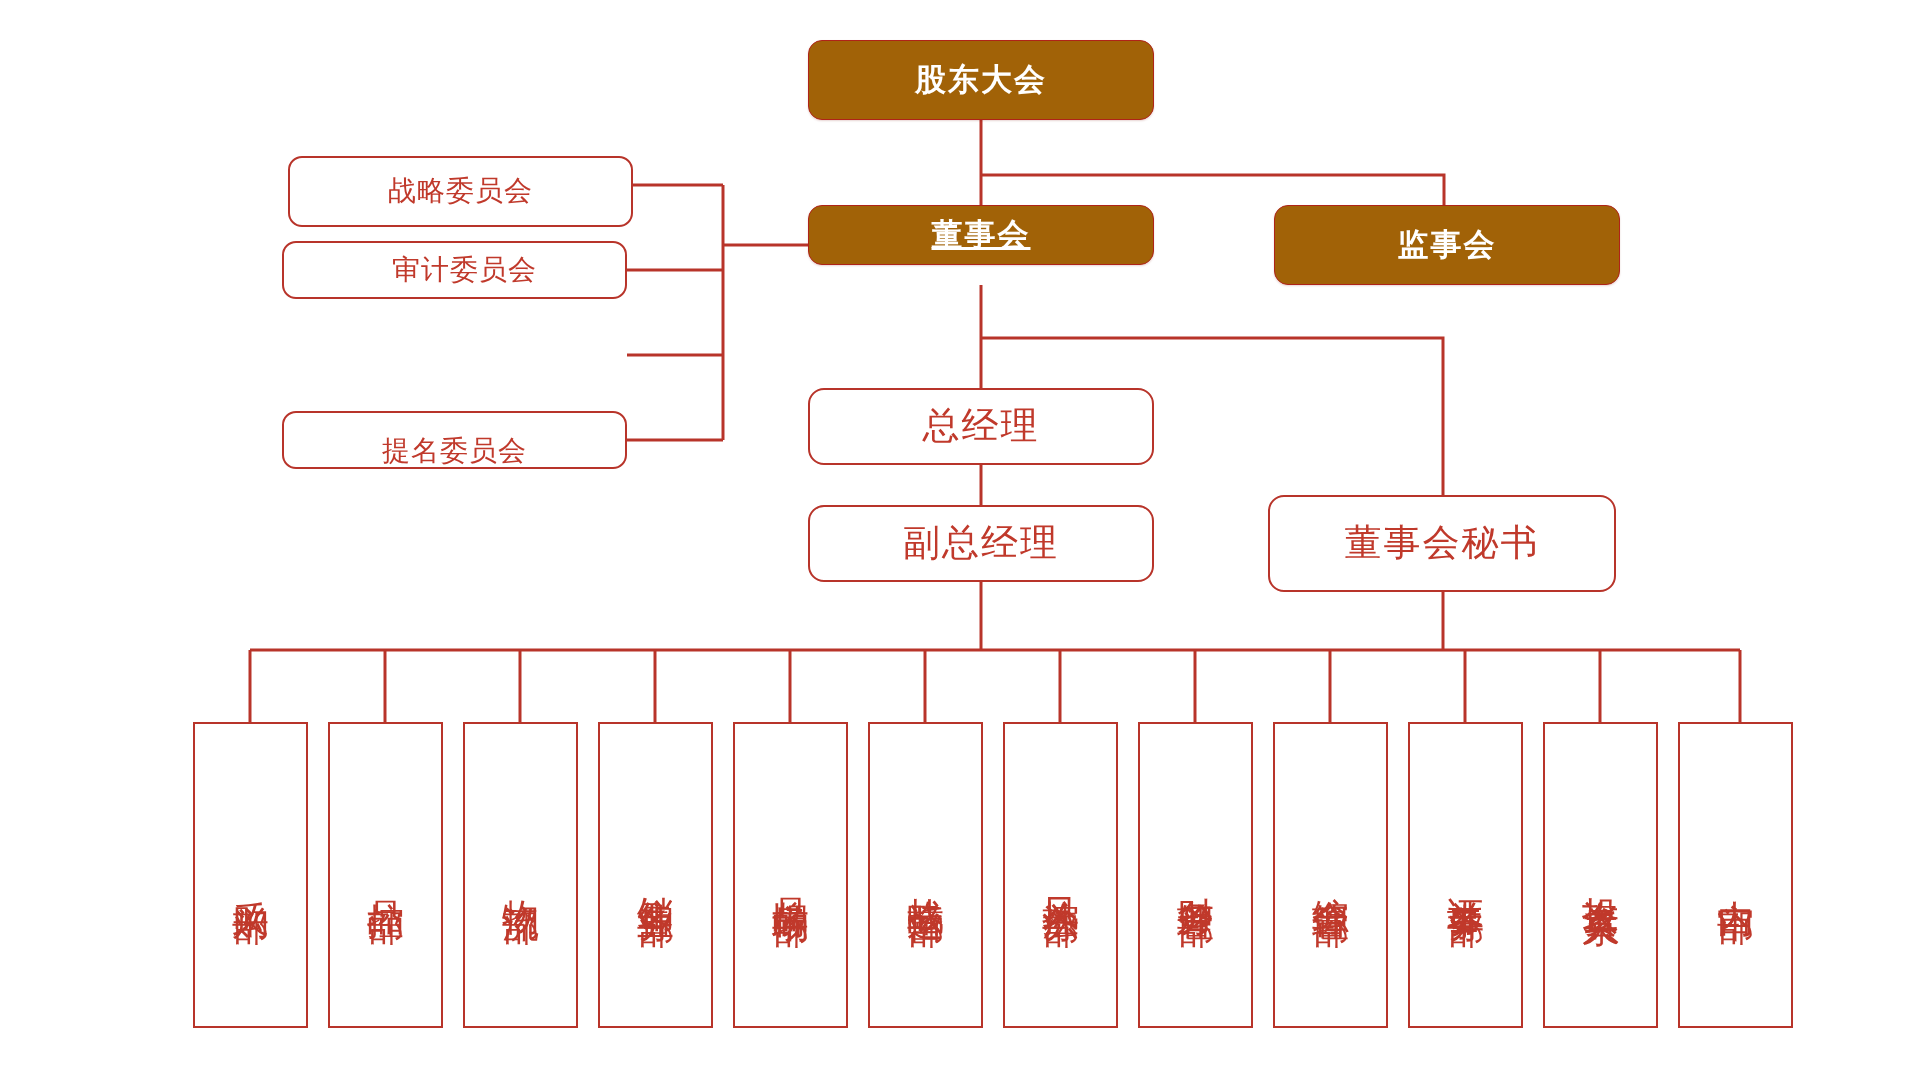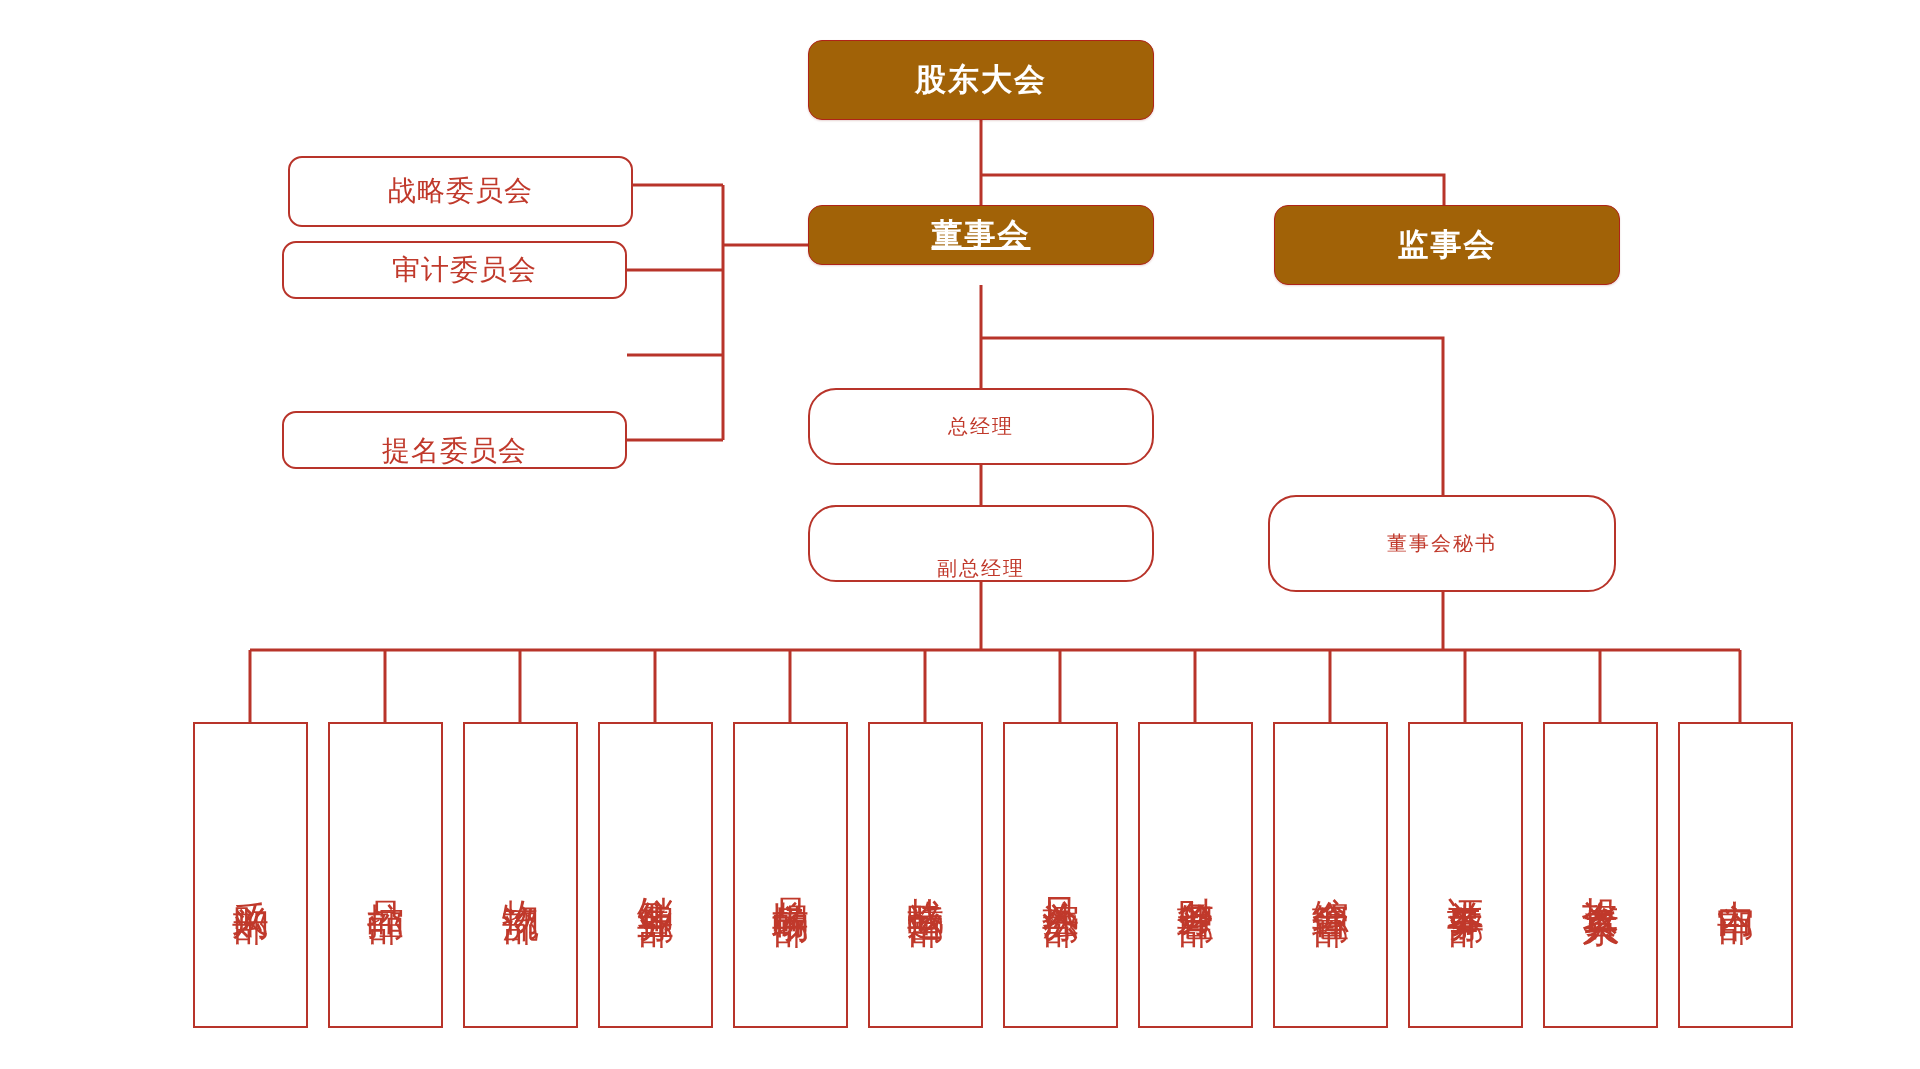--- a/index.html
+++ b/index.html
@@ -38,24 +38,24 @@
     color:#ffffff;
     font-weight:bold;
     font-size:31px;
     letter-spacing:2px;
     box-shadow:0 1px 2px rgba(120,20,12,0.18);
   }
   
   .node.outline{
     background:#ffffff;
     border:2px solid #B8342A;
-    border-radius:28px;
+    border-radius:16px;
     color:#C0392B;
     font-weight:normal;
-    font-size:20px;
+    font-size:37px;
     letter-spacing:2px;
   }
   .node.committee{
     font-size:28px;
     letter-spacing:1px;
     border-radius:14px;
   }
   
   .node.dept{
     background:#ffffff;
@@ -142,21 +142,21 @@
 
 
   <div class="node outline committee" style="left:282px; top:411px; width:345px; height:58px;align-items:flex-end;">
     <span>提名委员会</span>
   </div>
 
   <div class="node outline" style="left:808px; top:388px; width:346px; height:77px;">
     <span>总经理</span>
   </div>
 
-  <div class="node outline" style="left:808px; top:505px; width:346px; height:77px;align-items:flex-end;">
+  <div class="node outline" style="left:808px; top:505px; width:346px; height:77px;">
     <span>副总经理</span>
   </div>
 
   <div class="node outline" style="left:1268px; top:495px; width:348px; height:97px;">
     <span>董事会秘书</span>
   </div>
 
   <div class="node dept" style="left:193px; top:722px; width:115px; height:306px;">
     <span>采购部</span>
   </div>

